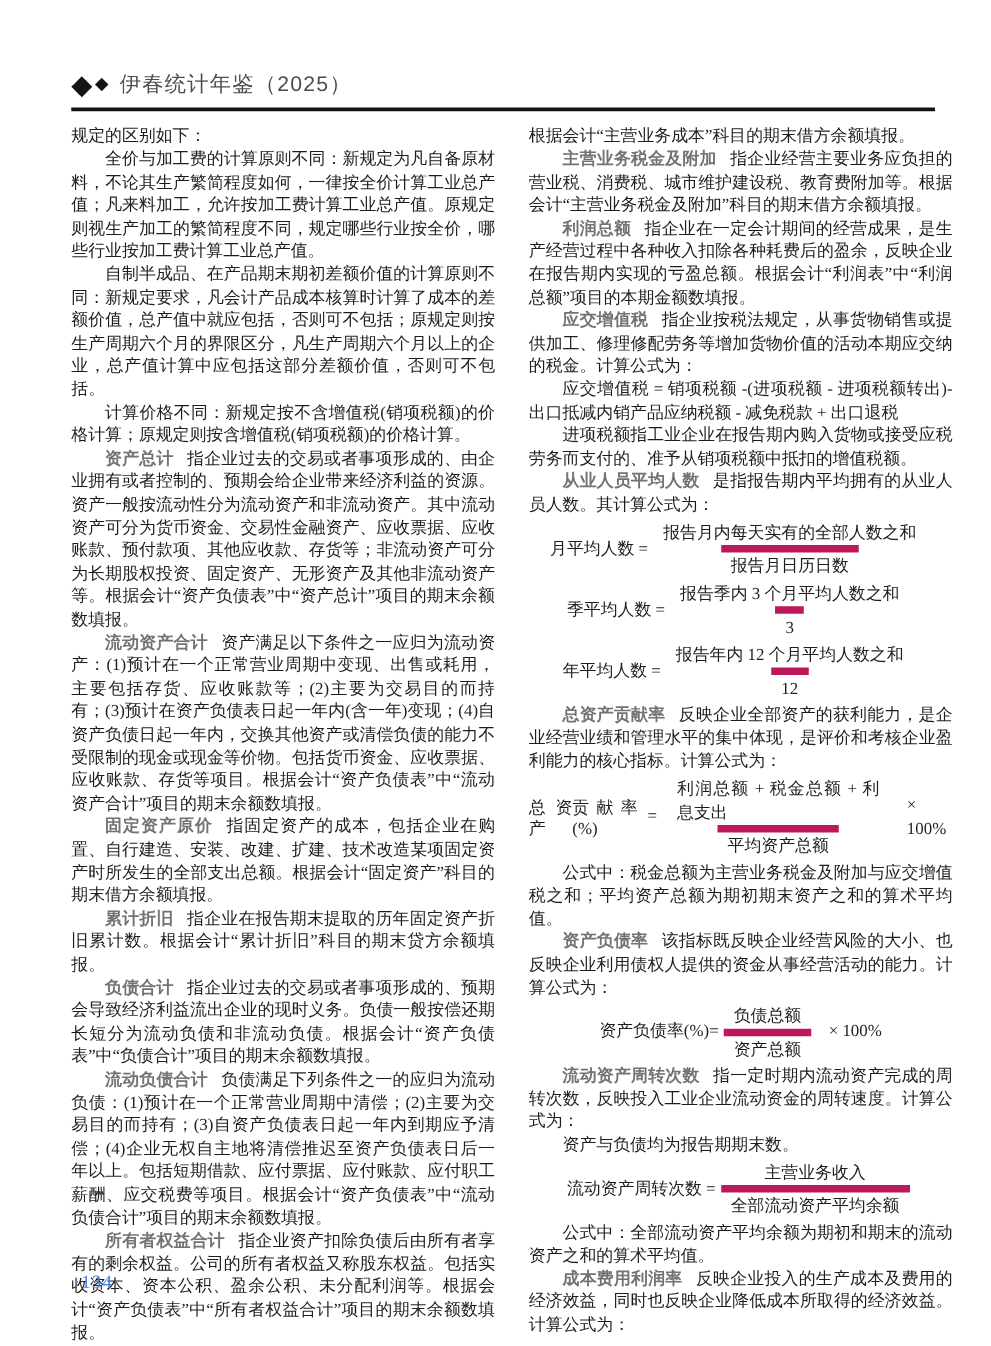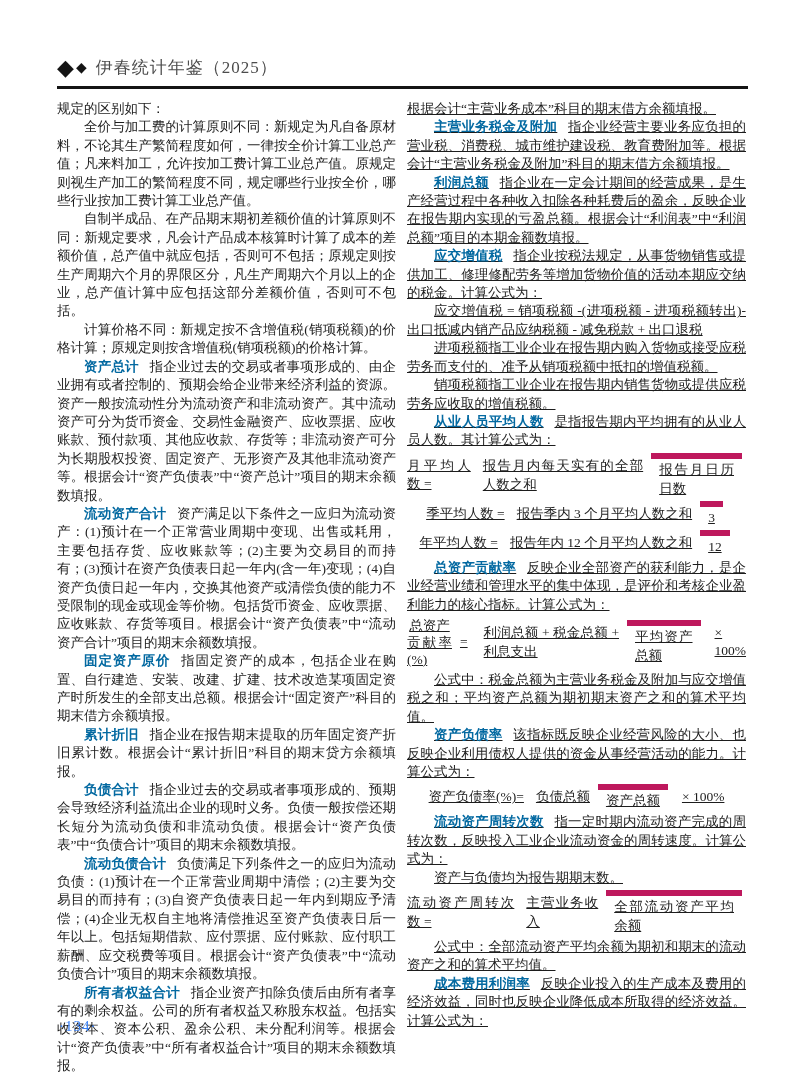--- a/index.html
+++ b/index.html
@@ -2,36 +2,36 @@
 <html><head>
 <meta charset="utf-8">
 <style>
   html,body{margin:0;padding:0;background:#e8e8e8;}
   .page{position:relative;width:793px;height:1077px;background:#ffffff;overflow:hidden;
         font-family:"Liberation Serif",serif;color:#1d1d1d;}
   
   .header{position:absolute;left:57px;top:56px;width:691px;display:flex;align-items:center;}
   .diamond-lg{font-size:22px;line-height:1;color:#141414;}
   .diamond-sm{font-size:14px;line-height:1;color:#141414;margin-left:2px;margin-right:9px;}
-  .header-title{font-family:Liberation Serif, serif;font-size:17px;color:#4c4c4c;letter-spacing:1px;}
+  .header-title{font-family:Liberation Sans, sans-serif;font-size:17px;color:#4c4c4c;letter-spacing:1px;}
   .header-rule{position:absolute;left:57px;top:86px;width:691px;height:3px;background:#141414;}
   
   .col{position:absolute;top:100px;width:339px;font-size:13.5px;line-height:18.4px;
        text-align:justify;text-justify:inter-character;}
   .col-left{left:57px;}
-  .col-right{left:407px;text-decoration:underline;}
+  .col-right{left:423px;}
   .para{margin:0;}
   .ind{text-indent:2em;}
-  .term{font-family:"Liberation Sans",sans-serif;font-weight:bold;color:#0369a1;margin-right:0.8em;}
+  .term{font-family:"Liberation Sans",sans-serif;font-weight:bold;color:#737373;margin-right:0.8em;}
   
   .formula{display:flex;justify-content:center;align-items:center;margin:3px 0;text-indent:0;}
-  .frac{display:inline-flex;flex-direction:row;align-items:center;margin:0 4px;}
+  .frac{display:inline-flex;flex-direction:column;align-items:center;margin:0 4px;}
   .frac .num{padding:0 8px 1px;line-height:19px;}
   .frac .den{border-top:6px solid #be185d;padding:1px 8px 0;line-height:19px;}
-  .stack{display:inline-flex;flex-direction:column;align-items:center;line-height:17px;margin-right:4px;}
+  .stack{display:inline-flex;flex-direction:row;align-items:center;line-height:17px;margin-right:4px;}
   .eq{margin:0 4px;}
   .suffix{margin-left:10px;}
   
   .page-number{position:absolute;left:59px;top:1018px;font-size:15px;color:#3b82f6;letter-spacing:1px;}
 </style>
 </head>
 <body>
 
 <div class="page">
 
@@ -58,21 +58,20 @@
 
   </div>
 
   <div class="col col-right">
     <p class="para"><span>根据会计“主营业务成本”科目的期末借方余额填报。</span></p>
     <p class="para ind"><b class="term">主营业务税金及附加</b><span>指企业经营主要业务应负担的营业税、消费税、城市维护建设税、教育费附加等。根据会计“主营业务税金及附加”科目的期末借方余额填报。</span></p>
     <p class="para ind"><b class="term">利润总额</b><span>指企业在一定会计期间的经营成果，是生产经营过程中各种收入扣除各种耗费后的盈余，反映企业在报告期内实现的亏盈总额。根据会计“利润表”中“利润总额”项目的本期金额数填报。</span></p>
     <p class="para ind"><b class="term">应交增值税</b><span>指企业按税法规定，从事货物销售或提供加工、修理修配劳务等增加货物价值的活动本期应交纳的税金。计算公式为：</span></p>
     <p class="para ind"><span>应交增值税 = 销项税额 -(进项税额 - 进项税额转出)- 出口抵减内销产品应纳税额 - 减免税款 + 出口退税</span></p>
     <p class="para ind"><span>进项税额指工业企业在报告期内购入货物或接受应税劳务而支付的、准予从销项税额中抵扣的增值税额。</span></p>
-    <p class="para ind"><span>销项税额指工业企业在报告期内销售货物或提供应税劳务应收取的增值税额。</span></p>
     <p class="para ind"><b class="term">从业人员平均人数</b><span>是指报告期内平均拥有的从业人员人数。其计算公式为：</span></p>
 
     <div class="formula">
       <span>月平均人数 =</span>
       <span class="frac">
         <span class="num">报告月内每天实有的全部人数之和</span>
         <span class="den">报告月日历日数</span>
       </span>
     </div>
     <div class="formula">

